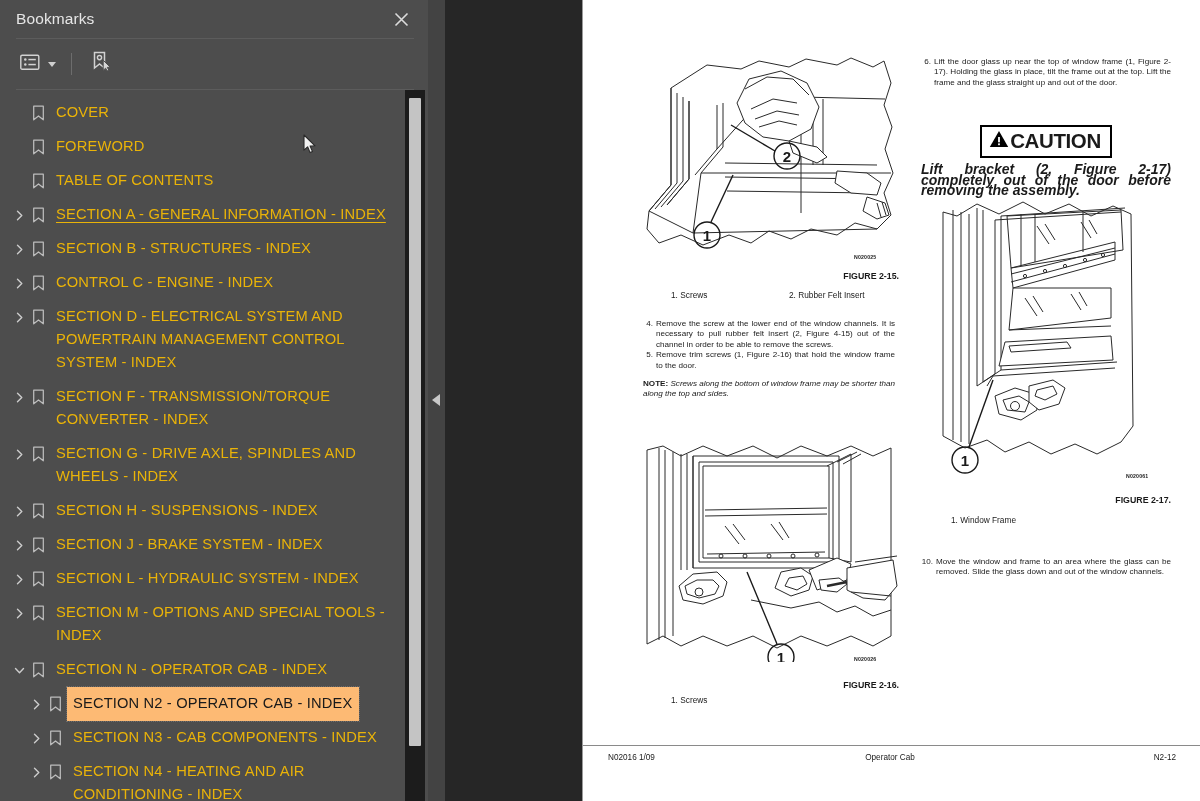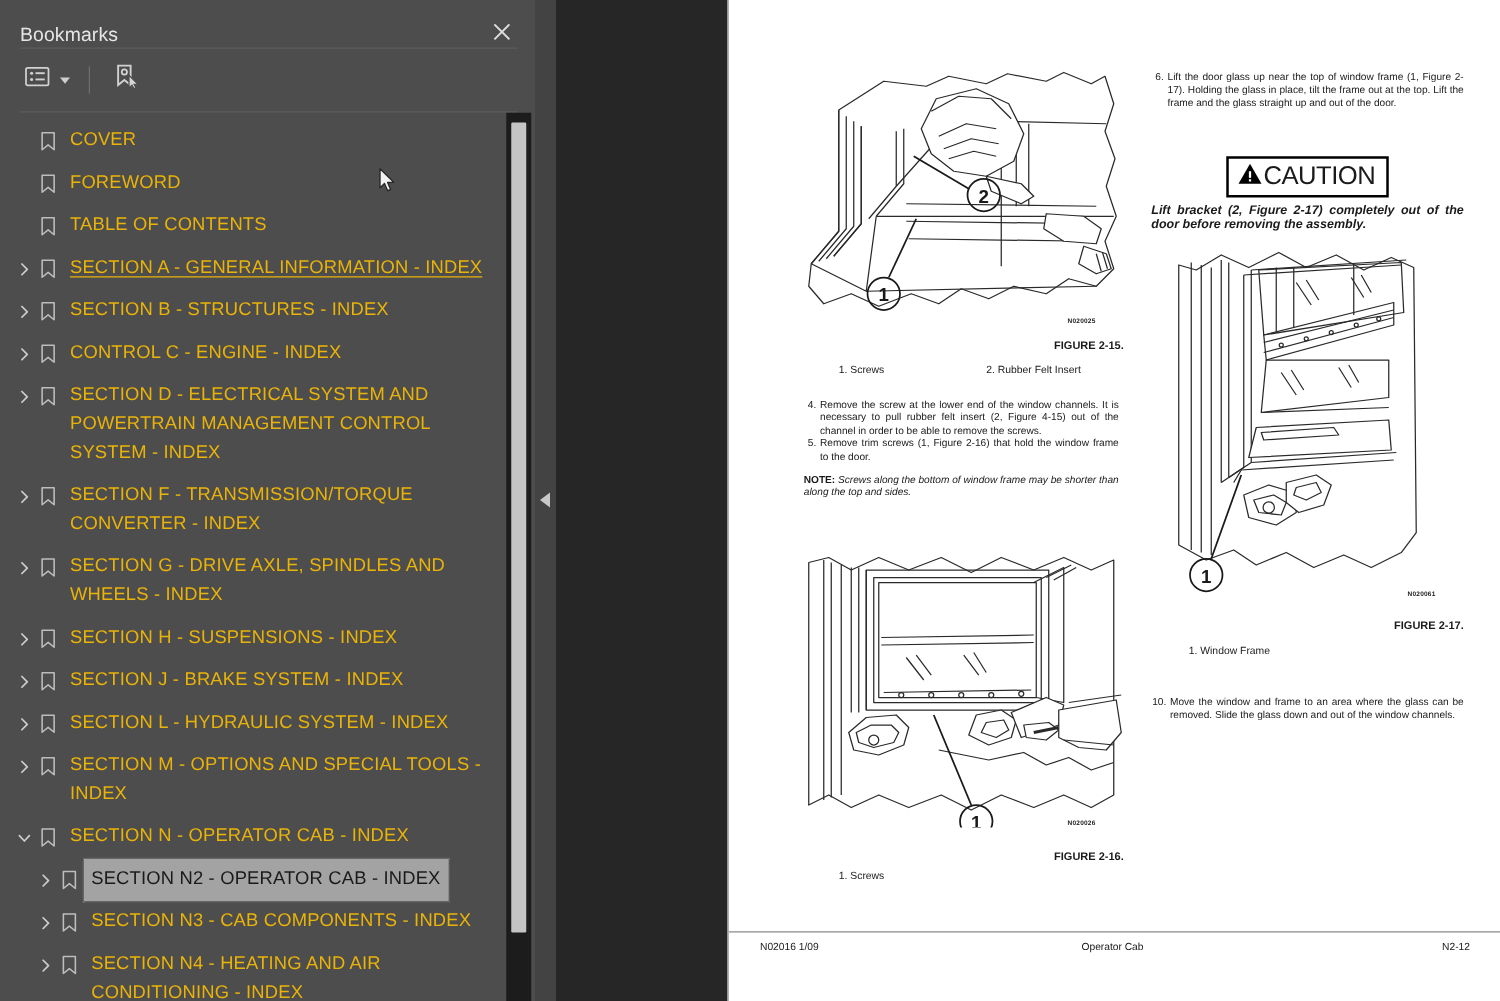--- a/index.html
+++ b/index.html
@@ -14,21 +14,21 @@
   
   .sidebar {
     position: relative;
     width: 428px; height: 801px;
     background: #4d4d4d;
     display: flex; flex-direction: column;
     flex: 0 0 428px;
   }
   .sb-header {
     height: 38px; flex: 0 0 38px;
-    display: flex; align-items: flex-end;
+    display: flex; align-items: center;
     padding: 0 14px 0 16px;
   }
   .sb-title {
     color: #e6e6e6; font-size: 15.5px; letter-spacing: .1px;
     flex: 1 1 auto;
   }
   .sb-close {
     width: 26px; height: 26px;
     display: flex; align-items: center; justify-content: center;
     color: #dcdcdc; cursor: pointer;
@@ -89,21 +89,21 @@
     white-space: pre-wrap;
   }
   .bm-row.lvl0 { padding-left: 10px; }
   .bm-row.lvl1 { padding-left: 27px; }
   .bm-row.underlined .bm-label {
     text-decoration: underline;
     text-underline-offset: 3px;
     text-align: right;
   }
   .bm-row.selected .bm-label {
-    background: #a3a3a3;
+    background: #fdba74;
     color: #1a1a1a;
     outline: 1px dotted #6d6d6d;
     padding-left: 6px; padding-right: 7px;
     margin-left: 2px;
   }
   .bm-row.noarrow .bm-twisty { visibility: hidden; }
 
   
   .sb-scroll {
     position: absolute; top: 0; right: 3px; bottom: 0;
@@ -164,24 +164,24 @@
   }
   .fig-legend { font-size: 8.3px; position: relative; }
   .fig-legend .lg { position: absolute; }
 
   .caution-box {
     border: 2.5px solid #000; background: #fff;
     display: inline-flex; align-items: center; justify-content: center;
     padding: 2px 9px 3px 7px;
   }
   .caution-txt {
-    font-size: 20.5px; font-weight: normal; letter-spacing: -0.4px;
+    font-size: 20.5px; font-weight: bold; letter-spacing: -0.4px;
     font-family: "Liberation Sans", sans-serif;
   }
-  .caution-sub { font-size: 10px; font-style: italic; font-weight: bold; line-height: 10.5px; text-align: justify; }
+  .caution-sub { font-size: 14px; font-style: italic; font-weight: bold; line-height: 10.5px; text-align: justify; }
 
   .fig-id { font-size: 5.2px; font-weight: bold; letter-spacing: .2px; }
 
   .footer-rule { position: absolute; left: 0; right: 0; top: 745px; height: 1px; background: #8a8a8a; }
   .footer { position: absolute; top: 753px; left: 0; right: 0; height: 14px; font-size: 8.2px; }
   .footer .f-l { position: absolute; left: 25px; }
   .footer .f-c { position: absolute; left: 0; right: 3px; text-align: center; }
   .footer .f-r { position: absolute; right: 24px; }
 
   svg.art { display: block; }

